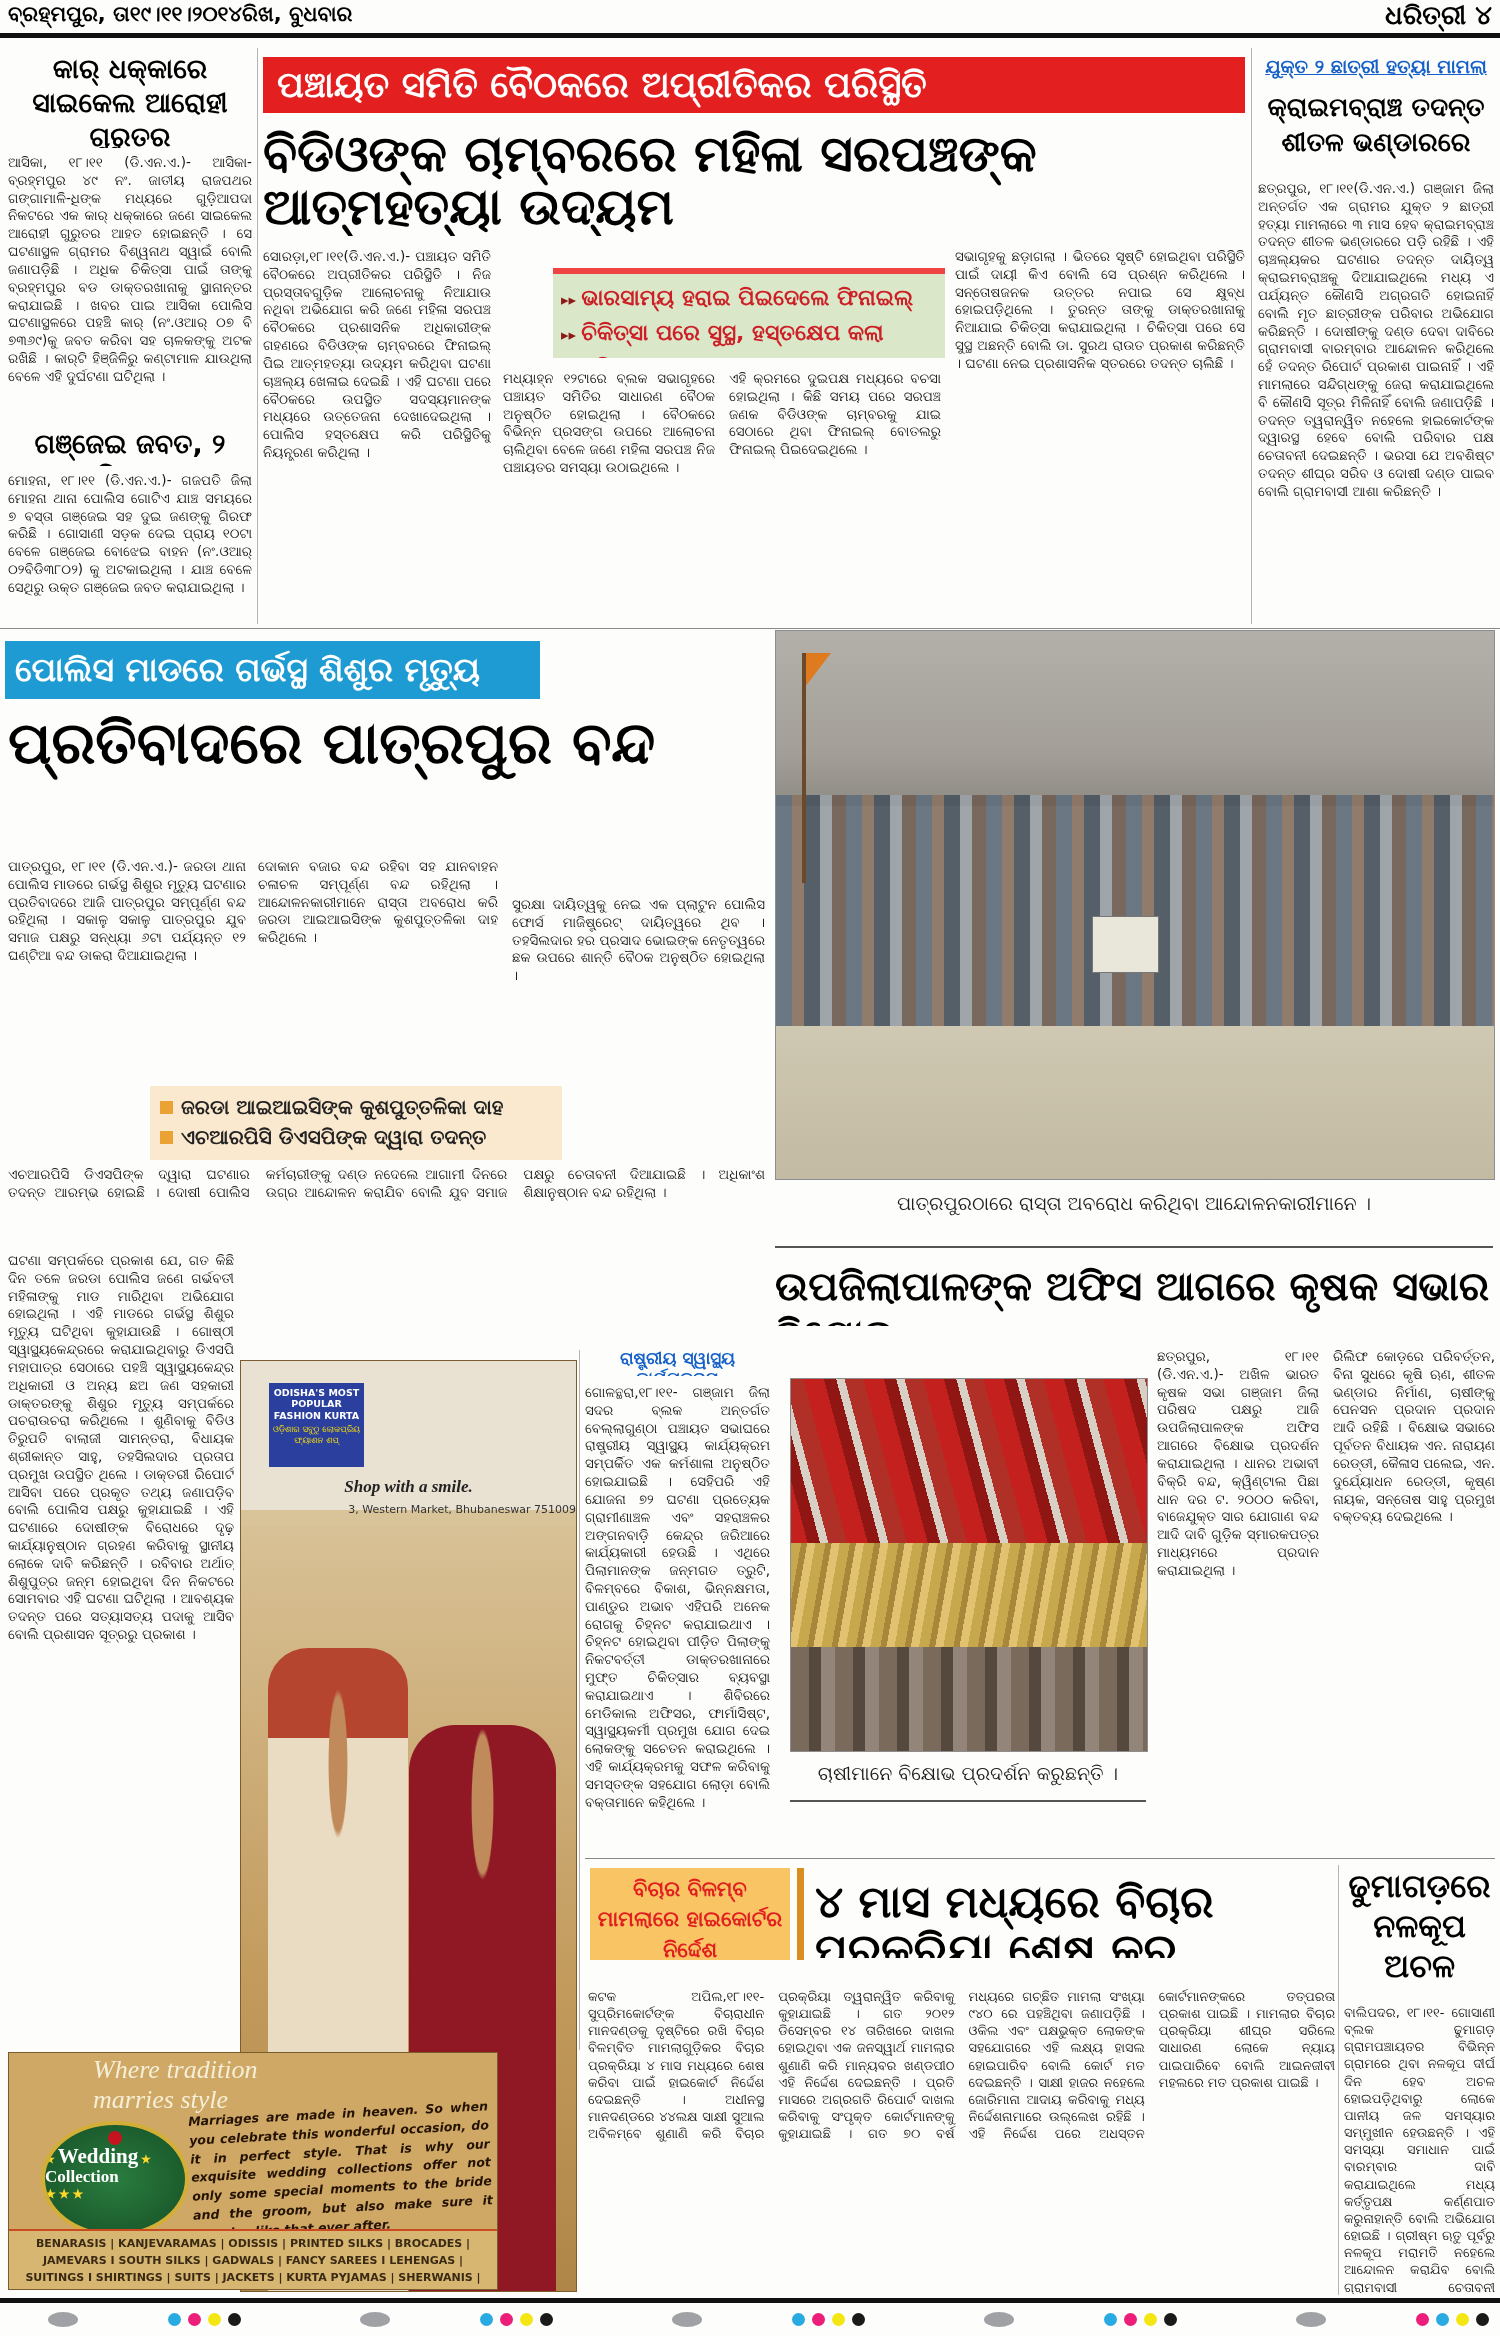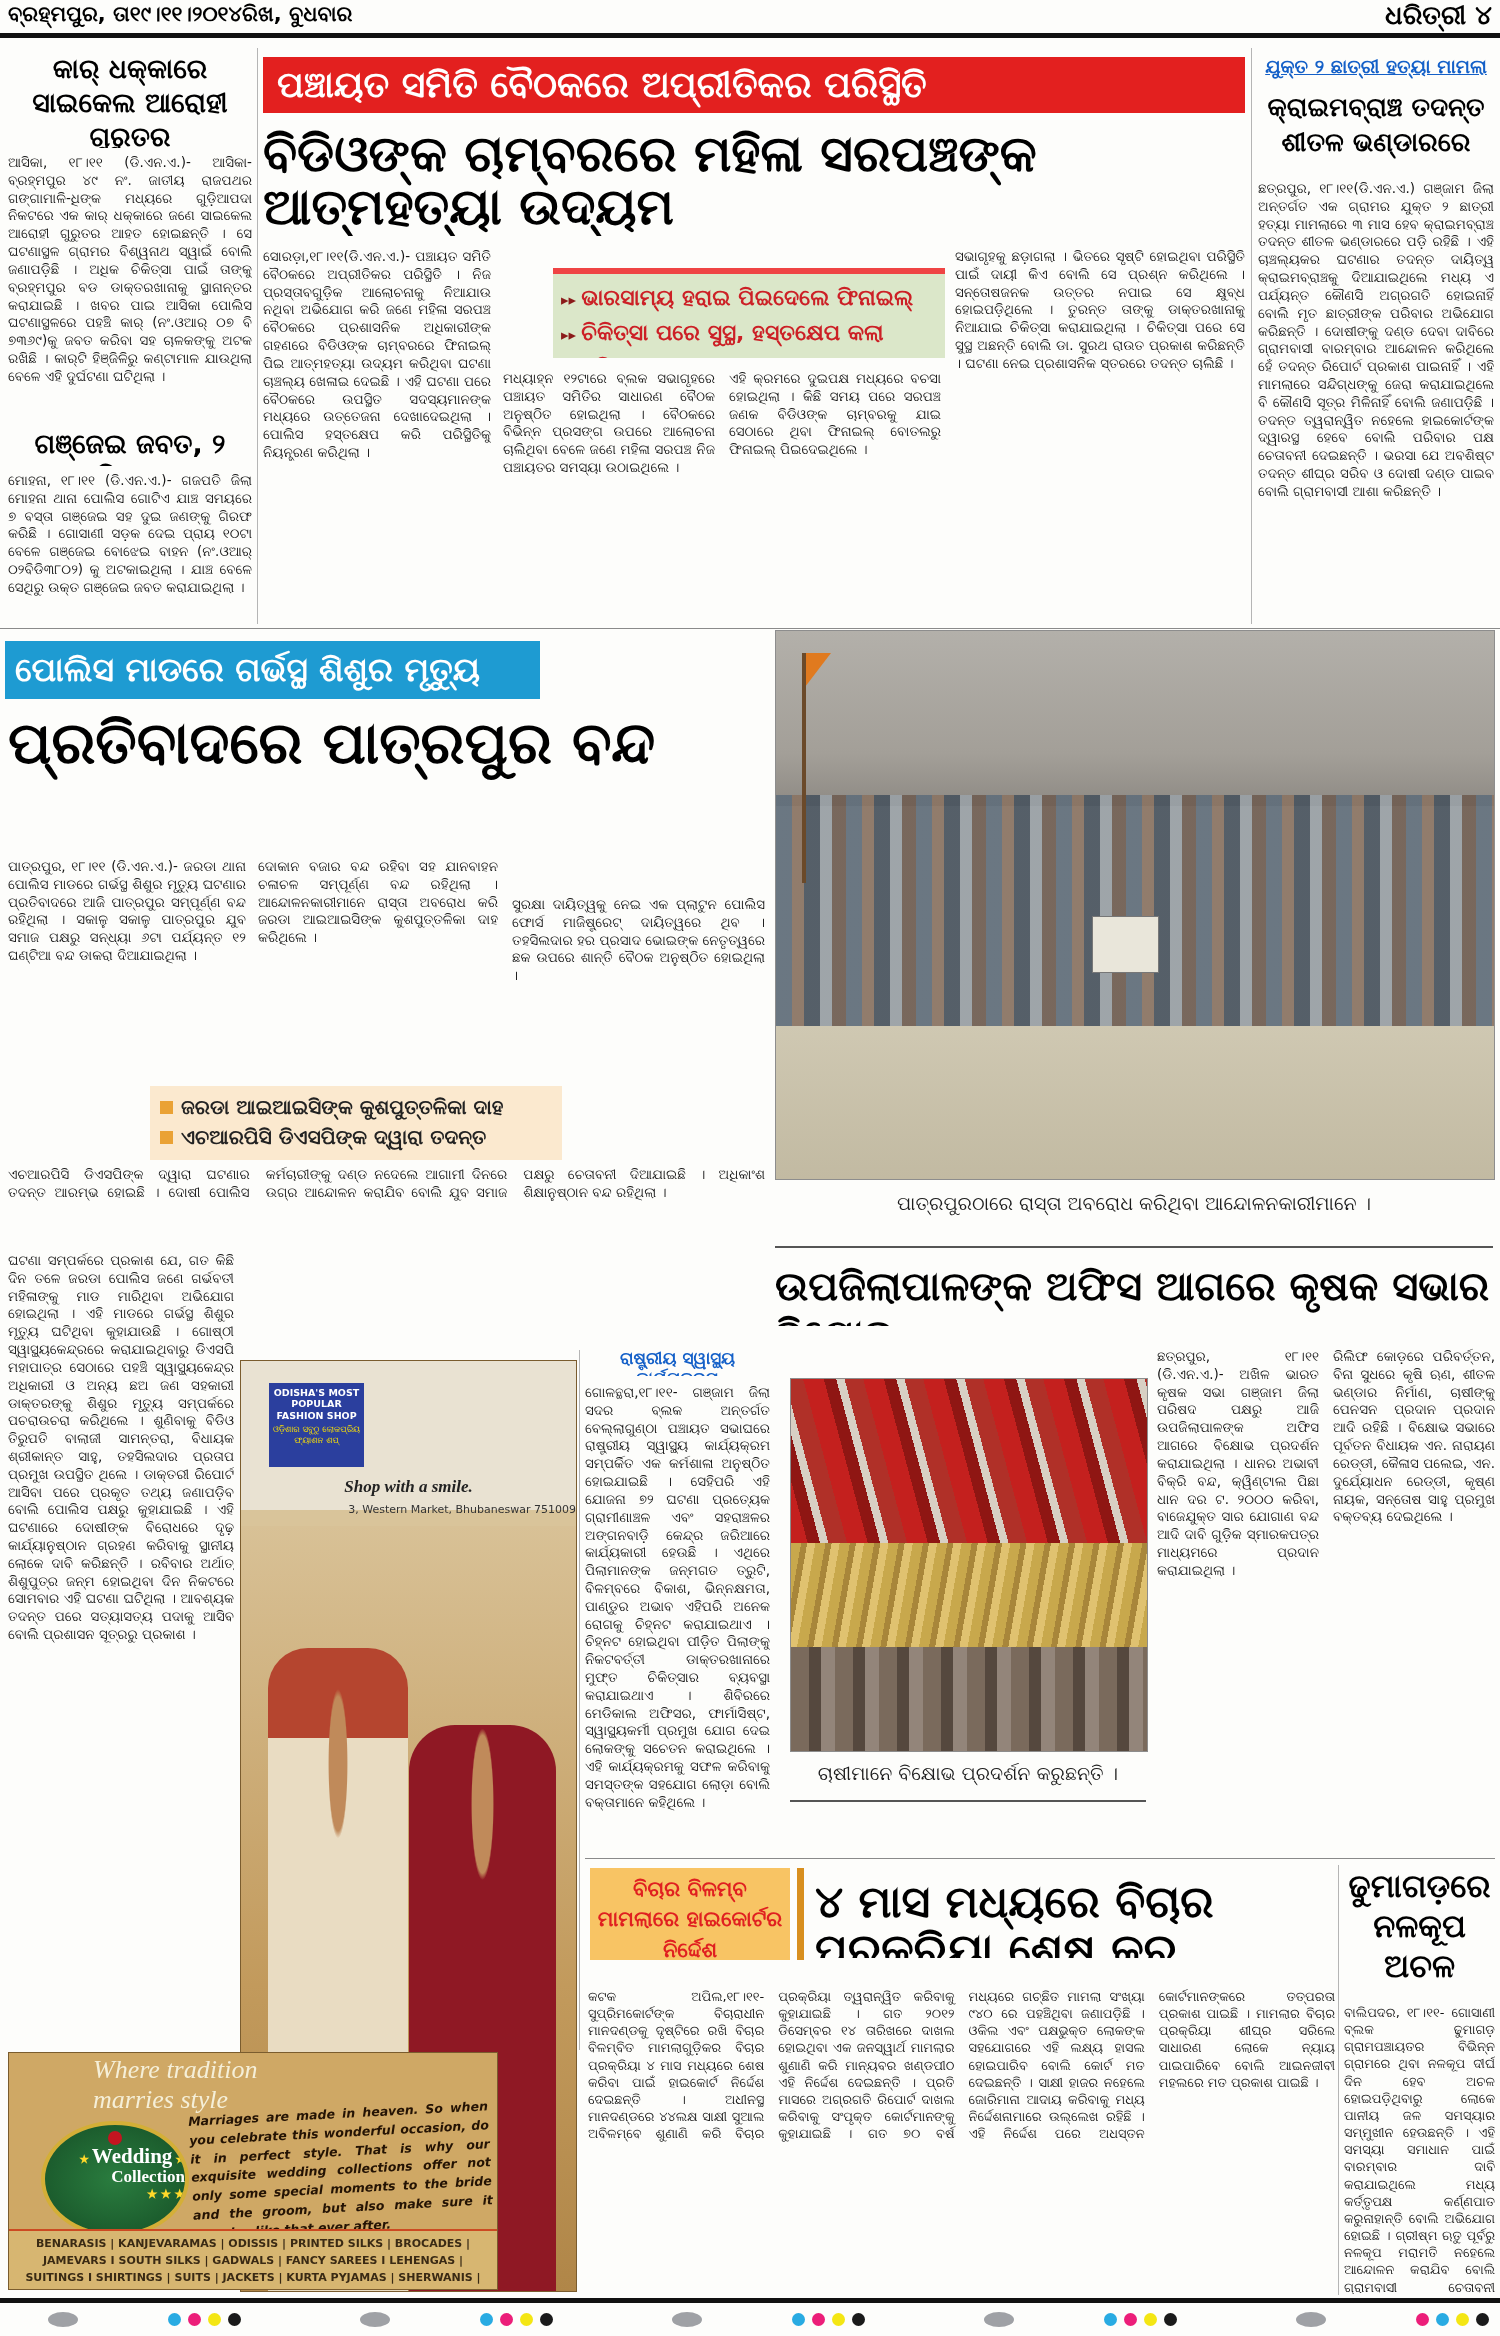--- a/index.html
+++ b/index.html
@@ -108,36 +108,36 @@
 
 <div class="abs hl center" style="left:585px;top:1348px;width:185px;height:28px;font-size:17px;color:#1460c8;">ରାଷ୍ଟ୍ରୀୟ ସ୍ୱାସ୍ଥ୍ୟ କାର୍ଯ୍ୟକ୍ରମ</div>
 <div class="abs body-txt" style="left:585px;top:1384px;width:185px;height:468px;">ଗୋଳନ୍ଥରା,୧୮।୧୧- ଗଞ୍ଜାମ ଜିଲା ସଦର ବ୍ଲକ ଅନ୍ତର୍ଗତ ବେଲ୍ଲାଗୁଣ୍ଠା ପଞ୍ଚାୟତ ସଭାଘରେ ରାଷ୍ଟ୍ରୀୟ ସ୍ୱାସ୍ଥ୍ୟ କାର୍ଯ୍ୟକ୍ରମ ସମ୍ପର୍କିତ ଏକ କର୍ମଶାଳା ଅନୁଷ୍ଠିତ ହୋଇଯାଇଛି । ସେହିପରି ଏହି ଯୋଜନା ୭୨ ଘଟଣା ପ୍ରତ୍ୟେକ ଗ୍ରାମୀଣାଞ୍ଚଳ ଏବଂ ସହରାଞ୍ଚଳର ଅଙ୍ଗନବାଡ଼ି କେନ୍ଦ୍ର ଜରିଆରେ କାର୍ଯ୍ୟକାରୀ ହେଉଛି । ଏଥିରେ ପିଲାମାନଙ୍କ ଜନ୍ମଗତ ତ୍ରୁଟି, ବିଳମ୍ବରେ ବିକାଶ, ଭିନ୍ନକ୍ଷମତା, ପାଣ୍ଡୁର ଅଭାବ ଏହିପରି ଅନେକ ରୋଗକୁ ଚିହ୍ନଟ କରାଯାଇଥାଏ । ଚିହ୍ନଟ ହୋଇଥିବା ପୀଡ଼ିତ ପିଲାଙ୍କୁ ନିକଟବର୍ତ୍ତୀ ଡାକ୍ତରଖାନାରେ ମୁଫ୍ତ ଚିକିତ୍ସାର ବ୍ୟବସ୍ଥା କରାଯାଇଥାଏ । ଶିବିରରେ ମେଡିକାଲ ଅଫିସର, ଫାର୍ମାସିଷ୍ଟ, ସ୍ୱାସ୍ଥ୍ୟକର୍ମୀ ପ୍ରମୁଖ ଯୋଗ ଦେଇ ଲୋକଙ୍କୁ ସଚେତନ କରାଇଥିଲେ । ଏହି କାର୍ଯ୍ୟକ୍ରମକୁ ସଫଳ କରିବାକୁ ସମସ୍ତଙ୍କ ସହଯୋଗ ଲୋଡ଼ା ବୋଲି ବକ୍ତାମାନେ କହିଥିଲେ ।</div>
 <div class="abs vline" style="left:579px;top:1350px;height:700px;"></div>
 
 <div class="abs body-txt" style="left:8px;top:1252px;width:226px;height:794px;">ଘଟଣା ସମ୍ପର୍କରେ ପ୍ରକାଶ ଯେ, ଗତ କିଛି ଦିନ ତଳେ ଜରଡା ପୋଲିସ ଜଣେ ଗର୍ଭବତୀ ମହିଳାଙ୍କୁ ମାଡ ମାରିଥିବା ଅଭିଯୋଗ ହୋଇଥିଲା । ଏହି ମାଡରେ ଗର୍ଭସ୍ଥ ଶିଶୁର ମୃତ୍ୟୁ ଘଟିଥିବା କୁହାଯାଉଛି । ଗୋଷ୍ଠୀ ସ୍ୱାସ୍ଥ୍ୟକେନ୍ଦ୍ରରେ କରାଯାଇଥିବାରୁ ଡିଏସପି ମହାପାତ୍ର ସେଠାରେ ପହଞ୍ଚି ସ୍ୱାସ୍ଥ୍ୟକେନ୍ଦ୍ର ଅଧିକାରୀ ଓ ଅନ୍ୟ ଛଅ ଜଣ ସହକାରୀ ଡାକ୍ତରଙ୍କୁ ଶିଶୁର ମୃତ୍ୟୁ ସମ୍ପର୍କରେ ପଚରାଉଚରା କରିଥିଲେ । ଶୁଣିବାକୁ ବିଡିଓ ତିରୁପତି ବାଲାଜୀ ସାମନ୍ତରା, ବିଧାୟକ ଶ୍ରୀକାନ୍ତ ସାହୁ, ତହସିଲଦାର ପ୍ରତାପ ପ୍ରମୁଖ ଉପସ୍ଥିତ ଥିଲେ । ଡାକ୍ତରୀ ରିପୋର୍ଟ ଆସିବା ପରେ ପ୍ରକୃତ ତଥ୍ୟ ଜଣାପଡ଼ିବ ବୋଲି ପୋଲିସ ପକ୍ଷରୁ କୁହାଯାଇଛି । ଏହି ଘଟଣାରେ ଦୋଷୀଙ୍କ ବିରୋଧରେ ଦୃଢ଼ କାର୍ଯ୍ୟାନୁଷ୍ଠାନ ଗ୍ରହଣ କରିବାକୁ ସ୍ଥାନୀୟ ଲୋକେ ଦାବି କରିଛନ୍ତି । ରବିବାର ଅର୍ଥାତ୍ ଶିଶୁପୁତ୍ର ଜନ୍ମ ହୋଇଥିବା ଦିନ ନିକଟରେ ସୋମବାର ଏହି ଘଟଣା ଘଟିଥିଲା । ଆବଶ୍ୟକ ତଦନ୍ତ ପରେ ସତ୍ୟାସତ୍ୟ ପଦାକୁ ଆସିବ ବୋଲି ପ୍ରଶାସନ ସୂତ୍ରରୁ ପ୍ରକାଶ ।</div>
 
 <div class="abs" style="left:240px;top:1360px;width:335px;height:930px;border:1px solid #7a5c2e;background:linear-gradient(#e9e2d2 0 16%, #d9c49a 16% 30%, #cfa865 30% 100%);overflow:hidden;">
   <div style="position:absolute;left:28px;top:22px;width:280px;height:84px;display:flex;">
     <div style="width:95px;height:84px;background:#2b3f9e;color:#fff;text-align:center;overflow:hidden;padding-top:4px;box-sizing:border-box;">
-      <div style="font-weight:700;font-size:9.5px;line-height:1.2;">ODISHA'S MOST POPULAR FASHION SHOP</div>
+      <div style="font-weight:700;font-size:9.5px;line-height:1.2;">ODISHA'S MOST POPULAR FASHION KURTA</div>
       <div style="font-size:8.5px;color:#ffe400;line-height:1.25;margin-top:3px;">ଓଡ଼ିଶାର ସବୁଠୁ ଲୋକପ୍ରିୟ ଫ୍ୟାଶନ ଶପ୍</div>
     </div>
   </div>
   <div style="position:absolute;left:0;top:116px;width:100%;text-align:center;font-family:'Liberation Serif',serif;font-style:italic;font-weight:700;font-size:17px;color:#222;">Shop with a smile.</div>
   <div style="position:absolute;left:0;top:142px;width:100%;text-align:right;font-size:11px;color:#333;">3, Western Market, Bhubaneswar 751009</div>
 
   <div style="position:absolute;left:0;top:165px;width:100%;height:765px;background:linear-gradient(#d8c196,#c29a5c 60%,#b08648);">
     <div style="position:absolute;left:8%;top:16%;width:42%;height:84%;background:radial-gradient(ellipse at 50% 18%, #c08a5a 0 9%, transparent 10%),linear-gradient(#b5452f 0 14%, #e9dcc2 14% 100%);border-radius:40px 40px 0 0;"></div>
     <div style="position:absolute;left:50%;top:26%;width:44%;height:74%;background:radial-gradient(ellipse at 50% 14%, #c08a5a 0 10%, transparent 11%),linear-gradient(#8f1824 0 100%);border-radius:46px 46px 0 0;"></div>
   </div>
 </div>
 
 <div class="abs" style="left:8px;top:2052px;width:490px;height:238px;background:#cfa865;border:1px solid #7a5c2e;box-sizing:border-box;overflow:hidden;">
   <div style="position:absolute;left:84px;top:2px;width:250px;font-family:'Liberation Serif',serif;font-style:italic;font-size:26px;color:#f5efd8;line-height:1.15;">Where tradition marries style</div>
-  <div style="position:absolute;left:32px;top:68px;width:140px;height:108px;background:radial-gradient(#2a7d3f,#164f26);border:4px solid #d4af37;border-radius:50%;text-align:right;color:#fff;font-family:'Liberation Serif',serif;font-weight:700;overflow:hidden;">
+  <div style="position:absolute;left:32px;top:68px;width:140px;height:108px;background:radial-gradient(#2a7d3f,#164f26);border:4px solid #d4af37;border-radius:50%;text-align:left;color:#fff;font-family:'Liberation Serif',serif;font-weight:700;overflow:hidden;">
     <div style="width:14px;height:14px;background:#c41420;border-radius:50%;margin:6px auto 0;"></div>
     <div style="font-size:21px;line-height:1.1;"><span class="badge-star">★ </span><span>Wedding</span><span class="badge-star"> ★</span></div>
     <div style="font-size:17px;line-height:1.1;"><span>Collection</span></div>
     <div class="badge-star" style="font-size:12px;">★ ★ ★</div>
   </div>
   <div style="position:absolute;left:182px;top:52px;width:300px;font-style:italic;font-weight:700;font-size:12.5px;color:#241304;line-height:1.5;text-align:justify;transform:rotate(-3deg);">Marriages are made in heaven. So when you celebrate this wonderful occasion, do it in perfect style. That is why our exquisite wedding collections offer not only some special moments to the bride and the groom, but also make sure it remains like that ever after.</div>
   <div style="position:absolute;left:0;top:176px;width:100%;height:60px;background:#d7b671;border-top:2px solid #cc4a22;font-size:11px;font-weight:700;color:#3a2a14;text-align:center;line-height:1.55;padding:4px 6px;box-sizing:border-box;">BENARASIS | KANJEVARAMAS | ODISSIS | PRINTED SILKS | BROCADES | JAMEVARS I SOUTH SILKS | GADWALS | FANCY SAREES I LEHENGAS | SUITINGS I SHIRTINGS | SUITS | JACKETS | KURTA PYJAMAS | SHERWANIS | EXCLUSIVE READYMADES | WOMENS WEAR | KIDSWEAR | FURNISHINGS | DRESS MATERIALS</div>
 </div>
 
 <div class="abs hline" style="left:585px;top:1858px;width:910px;"></div>

